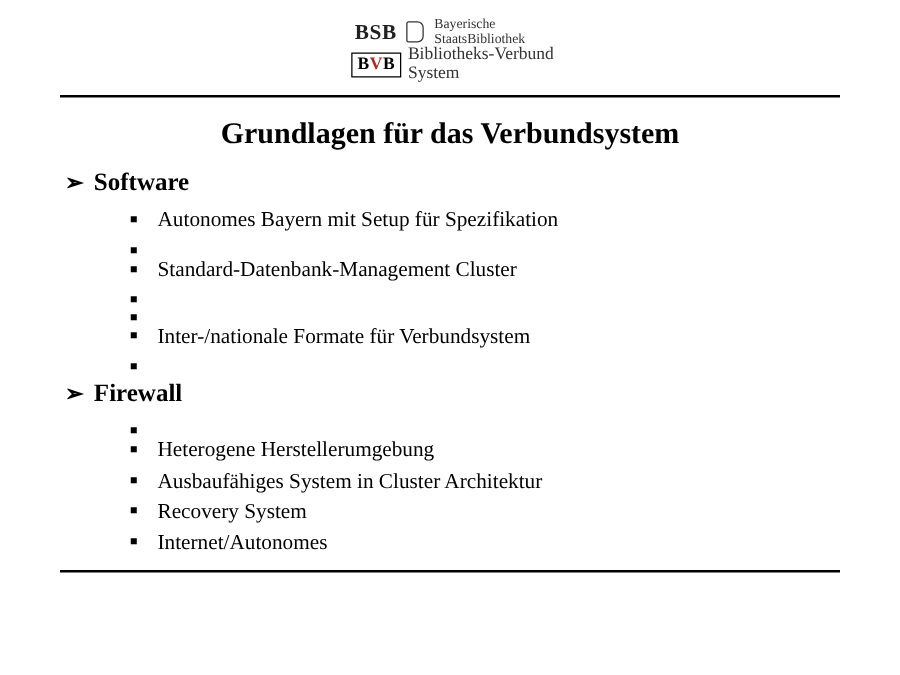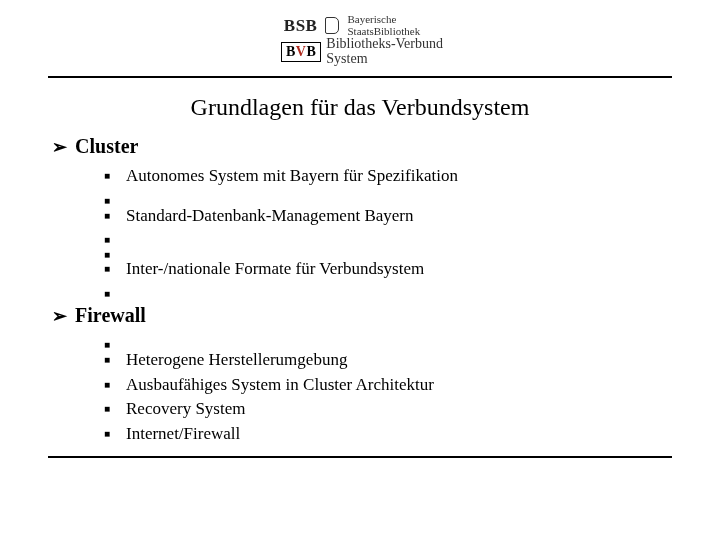--- a/index.html
+++ b/index.html
@@ -72,21 +72,21 @@
     margin: 4px 48px 0 48px;
   }
   .rule-bottom {
     border: none;
     border-top: 2px solid #000;
     margin: 10px 48px 0 48px;
   }
   .title {
     text-align: center;
     font-size: 24px;
-    font-weight: normal;
+    font-weight: bold;
     margin: 16px 0 14px 0;
   }
   .content {
     padding: 0 48px;
   }
   .section {
     margin-bottom: 8px;
   }
   .section-head {
     display: flex;
@@ -142,33 +142,33 @@
 
 <hr class="rule">
 
 <h1 class="title">Grundlagen für das Verbundsystem</h1>
 
 <div class="content">
 
   <div class="section">
     <div class="section-head">
       <span class="arrow">➢</span>
-      <span>Cluster</span>
+      <span>Software</span>
     </div>
     <ul class="items">
       <li>
           <span class="sq">■</span>
-          <span>Autonomes System mit Bayern für Spezifikation</span>
-        </li>
-      <li>
-          <span class="sq">■</span>
-        </li>
-      <li>
-          <span class="sq">■</span>
-          <span>Standard-Datenbank-Management Bayern</span>
+          <span>Autonomes Bayern mit Setup für Spezifikation</span>
+        </li>
+      <li>
+          <span class="sq">■</span>
+        </li>
+      <li>
+          <span class="sq">■</span>
+          <span>Standard-Datenbank-Management Cluster</span>
         </li>
       <li>
           <span class="sq">■</span>
         </li>
       <li>
           <span class="sq">■</span>
         </li>
       <li>
           <span class="sq">■</span>
           <span>Inter-/nationale Formate für Verbundsystem</span>
@@ -195,20 +195,20 @@
       <li>
           <span class="sq">■</span>
           <span>Ausbaufähiges System in Cluster Architektur</span>
         </li>
       <li>
           <span class="sq">■</span>
           <span>Recovery System</span>
         </li>
       <li>
           <span class="sq">■</span>
-          <span>Internet/Firewall</span>
+          <span>Internet/Autonomes</span>
         </li>
     </ul>
   </div>
 
 </div>
 
 <hr class="rule-bottom">
 
 </body></html>

